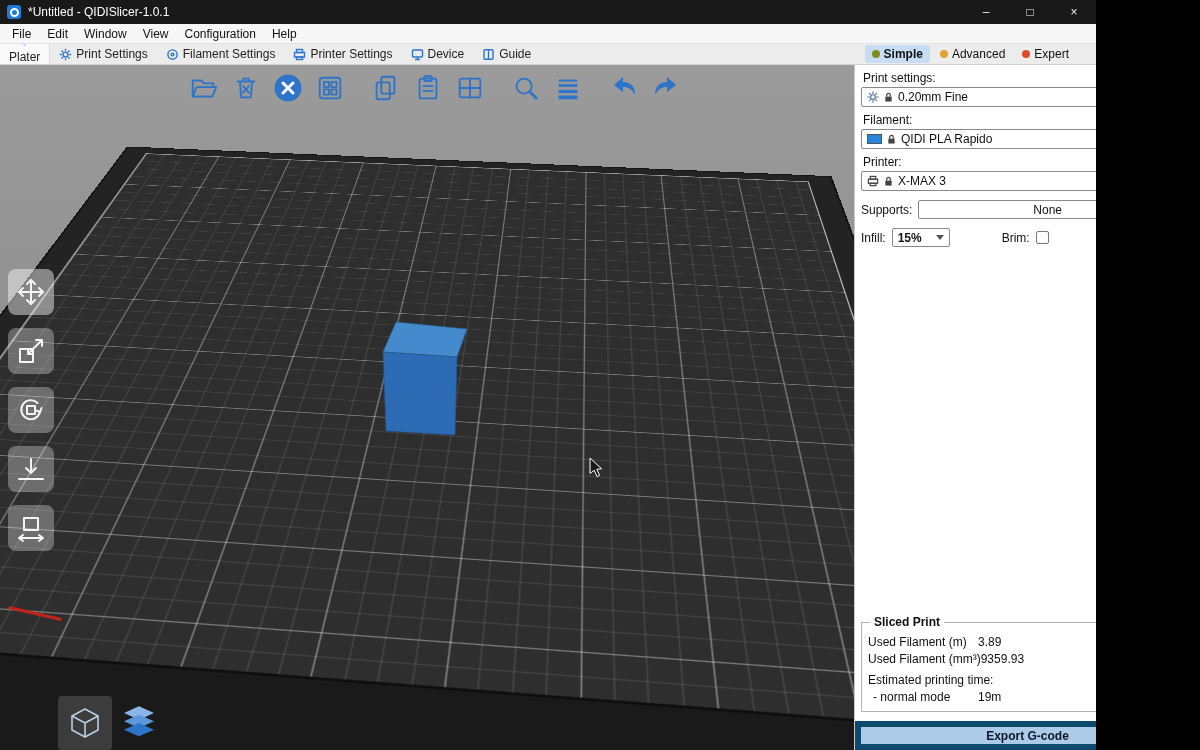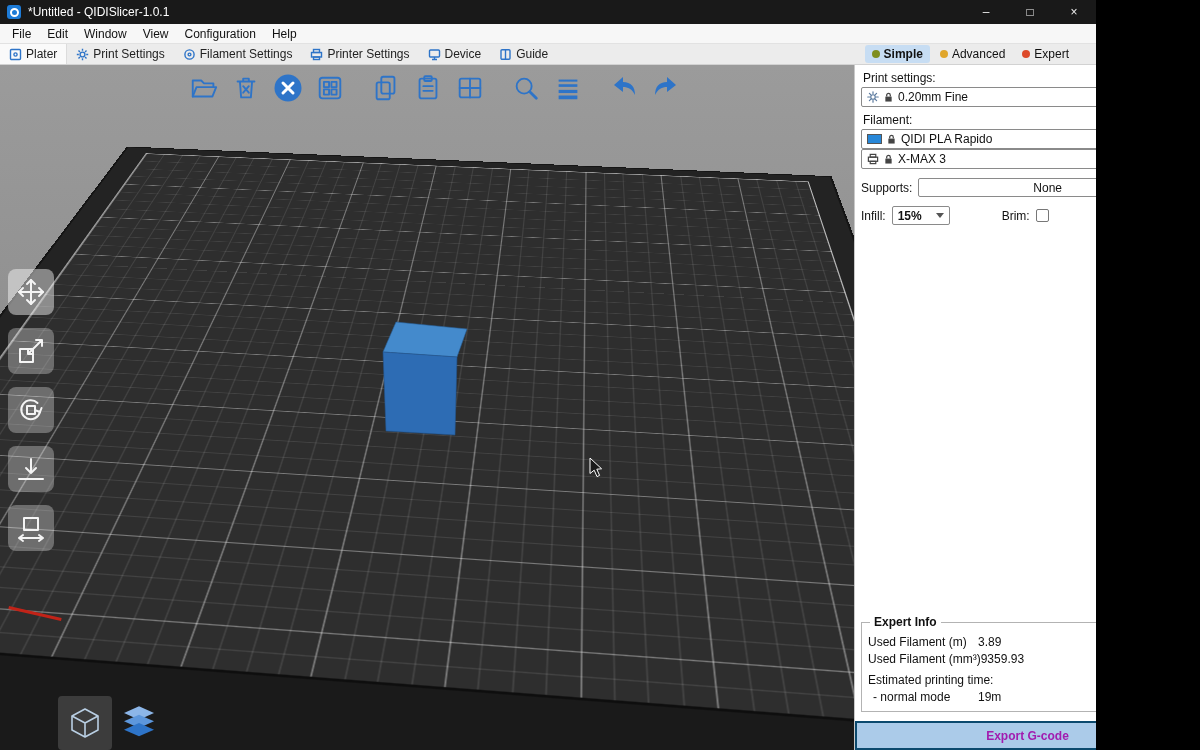--- a/index.html
+++ b/index.html
@@ -14,21 +14,21 @@
   .win-controls { margin-left:auto; display:flex; height:100%; }
   .win-btn { width:44px; height:100%; display:flex; align-items:center; justify-content:center; font-size:12px; color:#eee; }
 
   
   .menubar { position:absolute; left:0; top:24px; width:100%; height:20px; background:#f7f7f7; border-bottom:1px solid #e2e2e2; display:flex; align-items:center; padding-left:4px; }
   .menu-item { padding:10px 8px; color:#111; }
 
   
   .tabbar { position:absolute; left:0; top:44px; width:100%; height:21px; background:#ececec; border-bottom:1px solid #d2d2d2; display:flex; align-items:center; }
   .tab { display:flex; align-items:center; gap:4px; padding:0 9px; height:100%; color:#222; }
-  .tab.active { background:#fafafa; border-right:1px solid #dcdcdc; }
+  .tab.active { background:#fafafa; border-right:1px solid #dcdcdc;flex-direction:column; }
   .tbi { stroke:#2e74c8; fill:none; stroke-width:1.4; }
   .modes { margin-left:auto; display:flex; align-items:center; gap:3px; padding-right:20px; }
   .mode { display:flex; align-items:center; gap:4px; padding:2px 7px; border-radius:3px; }
   .mode.selected { background:#c7ddf3; font-weight:bold; }
   .dot { width:8px; height:8px; border-radius:50%; }
   .dot-simple { background:#7e8e1f; }
   .dot-advanced { background:#e0a62b; }
   .dot-expert { background:#dd4a2a; }
 
   
@@ -83,21 +83,21 @@
   .checkbox { width:13px; height:13px; border:1px solid #777; background:#fff; border-radius:2px; }
 
   .sliced { position:absolute; left:6px; right:6px; bottom:38px; border:1px solid #b3b3b3; padding:10px 6px 6px; }
   .sliced-title { position:absolute; top:-8px; left:8px; background:#fff; padding:0 4px; font-weight:bold; }
   .srow { display:flex; padding:1.5px 0; }
   .srow.space-top { margin-top:4px; }
   .slabel { flex:0 0 110px; white-space:nowrap; }
   .slabel.indent { padding-left:5px; }
   .svalue { white-space:nowrap; }
 
-  .export-btn { position:absolute; left:0; right:0; bottom:0; height:29px; background:#abcbe9; border:2px solid #0c4a6e; display:flex; align-items:center; justify-content:center; font-weight:bold; color:#a21caf; }
+  .export-btn { position:absolute; left:0; right:0; bottom:0; height:29px; background:#abcbe9; border:6px solid #0c4a6e; display:flex; align-items:center; justify-content:center; font-weight:bold; color:#0f172a; }
 </style>
 </head>
 <body>
 
 <div class="app">
 
   <div class="titlebar">
     <div class="app-icon"></div>
     <div class="title-text">*Untitled - QIDISlicer-1.0.1</div>
     <div class="win-controls">
@@ -354,20 +354,21 @@
         <span class="arrow-down"></span>
       </div>
       <div class="gear-btn">
         <svg class="gearb" width="14" height="14" viewBox="0 0 16 16">
             <circle cx="8" cy="8" r="3"></circle>
             <path d="M8 1v2.4M8 12.6V15M1 8h2.4M12.6 8H15M3.2 3.2l1.7 1.7M12.8 3.2l-1.7 1.7M3.2 12.8l1.7-1.7M12.8 12.8l-1.7-1.7"></path>
           </svg>
       </div>
     </div>
 
+    <div class="rp-label">Printer:</div>
     <div class="combo-row">
       <div class="combo">
         <svg width="12" height="12" viewBox="0 0 13 13" fill="none" stroke="#444" stroke-width="1.3">
             <rect x="1.5" y="4.5" width="10" height="4.5"></rect>
             <rect x="3.5" y="1.5" width="6" height="3"></rect>
             <rect x="3.5" y="9" width="6" height="2.5"></rect>
           </svg>
         <svg width="9" height="11" viewBox="0 0 10 12">
             <rect x="1.5" y="5" width="7" height="5.5" fill="#444"></rect>
             <path d="M3 5V3.4a2 2 0 0 1 4 0V5" fill="none" class="lockg"></path>
@@ -395,21 +396,21 @@
       <span>Infill:</span>
       <div class="combo infill-combo">
         <span class="combo-text">15%</span>
         <span class="arrow-down"></span>
       </div>
       <span style="margin-left:46px">Brim:</span>
       <span class="checkbox"></span>
     </div>
 
     <div class="sliced">
-      <div class="sliced-title">Expert Info</div>
+      <div class="sliced-title">Sliced Print</div>
       <div class="srow">
         <span class="slabel">Used Filament (m)</span>
         <span class="svalue">3.89</span>
       </div>
       <div class="srow">
         <span class="slabel">Used Filament (mm³)</span>
         <span class="svalue">9359.93</span>
       </div>
       <div class="srow space-top">
         <span class="slabel">Estimated printing time:</span>

